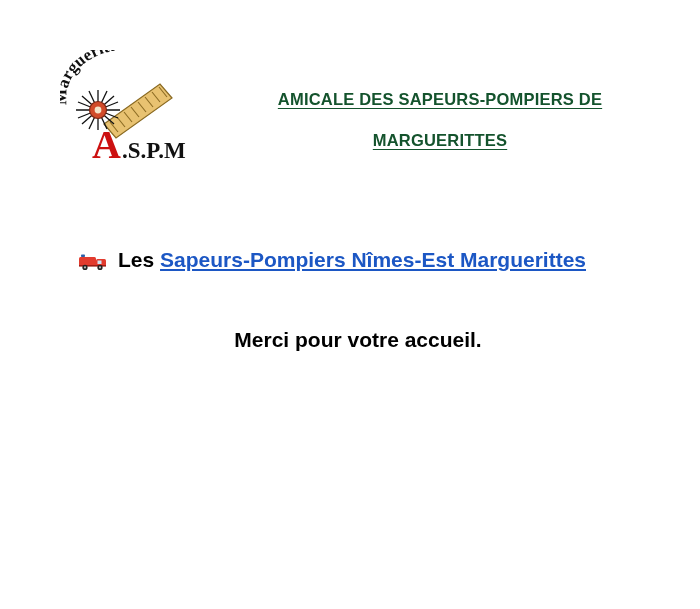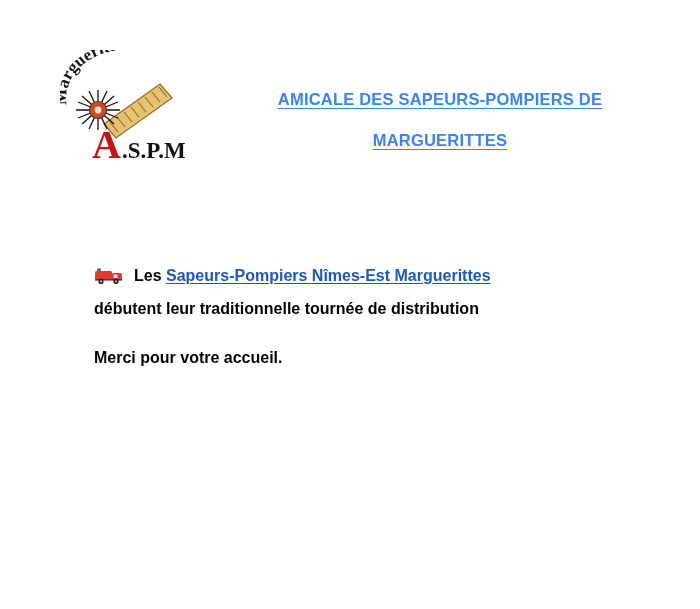--- a/index.html
+++ b/index.html
@@ -50,43 +50,43 @@
   }
 
   .title-line {
     font-family: "Liberation Sans", sans-serif;
     font-weight: bold;
     font-size: 16.5px;
     letter-spacing: 0.2px;
     text-decoration: underline;
     text-underline-offset: 3px;
     line-height: 1.1;
-    color: #3b82f6;
+    color: #14532d;
     display: inline-block;
   }
 
   .title-line.second {
     margin-top: 22px;
   }
 
   
   .body-block {
     position: absolute;
     left: 78px;
     top: 243px;
     width: 560px;
   }
 
   .para {
     font-family: "Liberation Sans", sans-serif;
-    font-size: 16px;
+    font-size: 21px;
     font-weight: bold;
     line-height: 33px;
     color: #000000;
-    margin: 16px;
+    margin: 0;
   }
 
   .para-1 {
     position: relative;
     padding-left: 0;
   }
 
   .truck-icon {
     display: inline-block;
     vertical-align: -4px;
@@ -97,20 +97,21 @@
 
   .link {
     color: #1c57c4;
     text-decoration: underline;
     text-underline-offset: 2px;
     font-weight: bold;
   }
 
   .para-gap {
     margin-top: 14px;
+    text-align: center;
   }
 
   .plain-text {
     font-weight: bold;
   }
 </style>
 </head>
 <body>
 
 <div class="page">
@@ -180,20 +181,19 @@
           <rect x="19.5" y="9.5" width="4" height="3.5" fill="#cfe6f5"></rect>
           <rect x="3" y="3.5" width="4" height="2.5" rx="0.8" fill="#2b5fa8"></rect>
           <rect x="1" y="14" width="27" height="1.6" fill="#9e1d15"></rect>
           <circle cx="7" cy="16.4" r="2.6" fill="#222222"></circle>
           <circle cx="7" cy="16.4" r="1.1" fill="#b8b8b8"></circle>
           <circle cx="22" cy="16.4" r="2.6" fill="#222222"></circle>
           <circle cx="22" cy="16.4" r="1.1" fill="#b8b8b8"></circle>
         </svg>
       </span><span class="plain-text">Les </span><a class="link" href="#">Sapeurs-Pompiers Nîmes-Est Marguerittes</a>
       <br>
-      <span class="plain-text">débutent leur traditionnelle tournée de distribution</span>
       <br>
     </p>
 
     <p class="para para-gap">Merci pour votre accueil.</p>
   </div>
 
 </div>
 
 </body></html>

